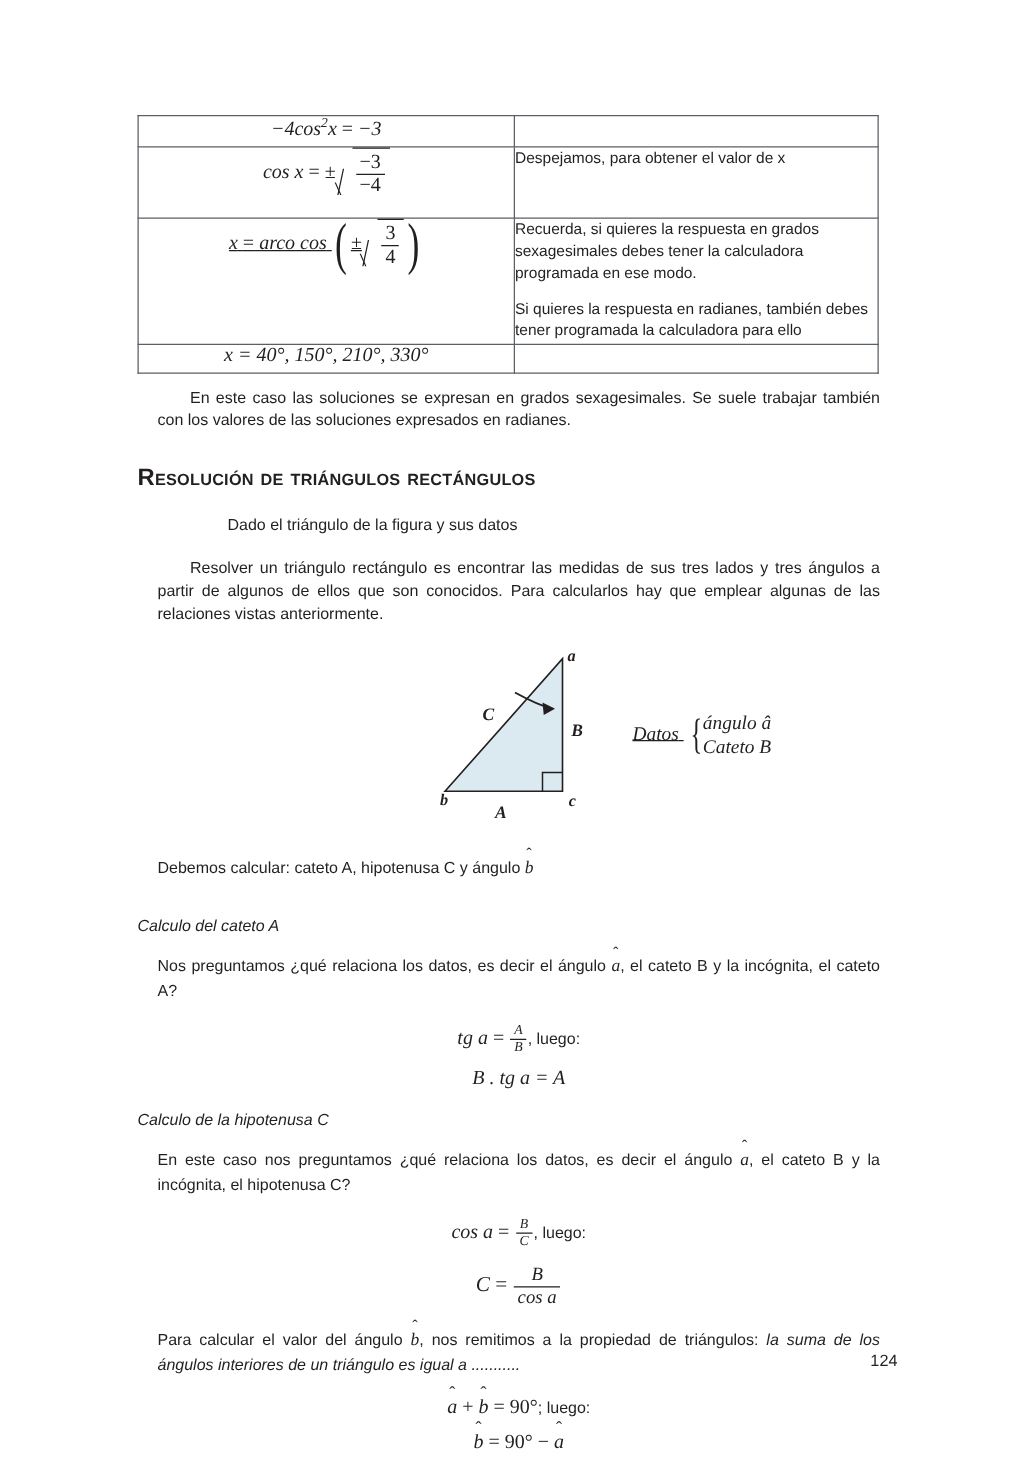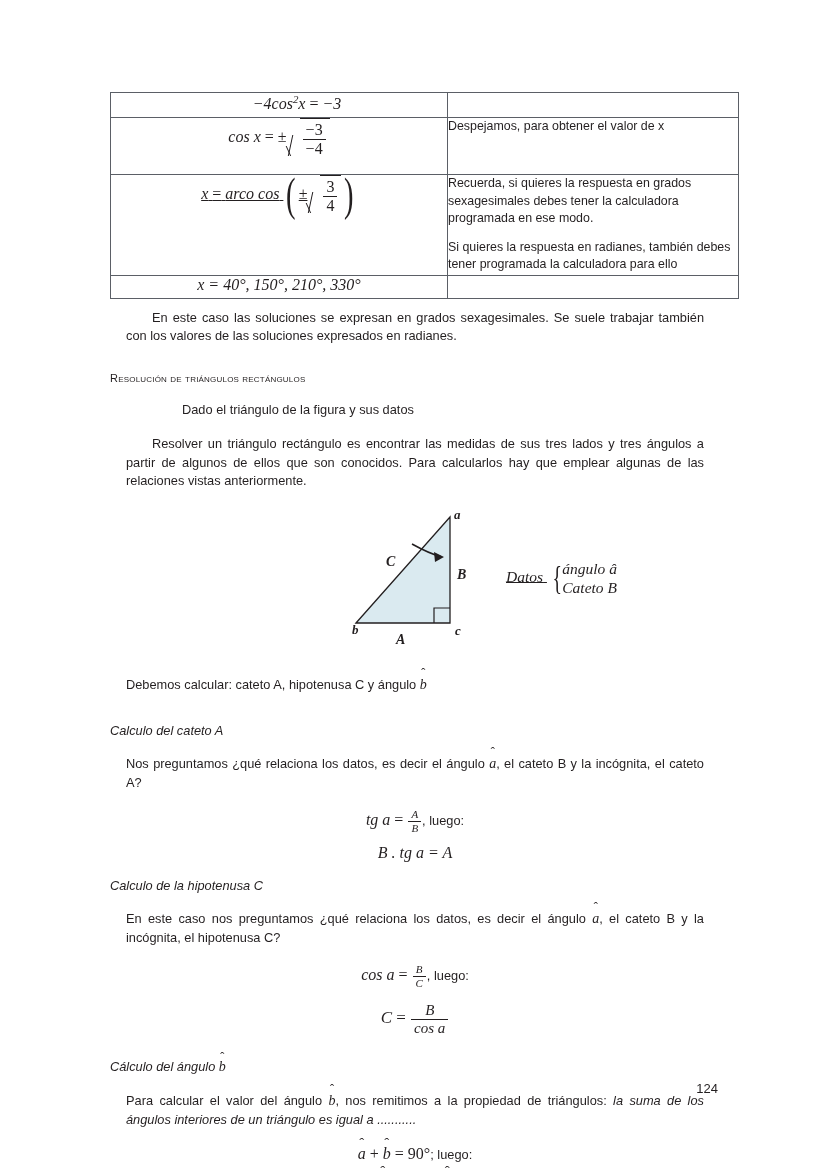--- a/index.html
+++ b/index.html
@@ -48,21 +48,21 @@
     padding: 6px 4px;
   }
   td.right-cell {
     width: 290px;
     padding: 7px 9px 8px 9px;
     font-size: 12.4px;
     line-height: 1.42;
   }
   td.right-cell p { margin: 0 0 11px 0; }
   td.right-cell p:last-child { margin-bottom: 0; }
-  .row1 .left-cell { height: 24px; padding-left: 36px; }
+  .row1 .left-cell { height: 24px; }
   .row2 .left-cell { height: 56px; }
   .row3 .left-cell { height: 100px; text-decoration: underline; }
   .row4 .left-cell { height: 22px; }
 
   
   .math {
     font-family: "Liberation Serif", serif;
     font-style: italic;
     font-size: 16px;
     color: #231f20;
@@ -130,22 +130,22 @@
   p.body {
     font-size: 12.8px;
     line-height: 1.44;
     margin: 16px;
     text-align: justify;
     color: #231f20;
   }
   .indent { text-indent: 26px; }
 
   h2.section {
-    font-size: 11px;
-    font-weight: normal;
+    font-size: 19px;
+    font-weight: bold;
     font-variant: small-caps;
     letter-spacing: 0.2px;
     margin: 26px 0 17px 0;
     color: #231f20;
   }
 
   h3.sub {
     font-size: 12.8px;
     font-style: italic;
     font-weight: normal;
@@ -323,23 +323,20 @@
     </p>
 
     <div class="centered-math" style="margin-top:12px;">
       <span class="math"><span>cos a</span> <span class="up">=</span> <span class="frac" style="font-size:11px"><span class="num" style="font-style:italic">B</span><span class="den" style="font-style:italic">C</span></span><span class="up" style="font-family:'Liberation Sans',sans-serif; font-size:12.8px">, luego:</span></span>
     </div>
 
     <div class="centered-math" style="margin-top:13px;">
       <span class="math" style="font-size:17px"><span>C</span> <span class="up">=</span> <span class="frac" style="font-size:15px"><span class="num" style="font-style:italic">B</span><span class="den" style="font-style:italic">cos a</span></span></span>
     </div>
 
-    <h3 class="sub" style="margin-top:22px;">
-      <span>Cálculo del ángulo </span><span class="math hat" style="font-size:14px"><span class="hatmark">̂</span><span>b</span></span>
-    </h3>
 
     <p class="body">
       <span>Para calcular el valor del ángulo </span><span class="math hat" style="font-size:14px"><span class="hatmark">̂</span><span>b</span></span><span>, nos remitimos a la propiedad de triángulos: </span><em>la suma de los ángulos interiores de un triángulo es igual a ...........</em>
     </p>
 
     <div class="centered-math" style="margin-top:16px;">
       <span class="math" style="font-size:16px"><span class="hat"><span class="hatmark">̂</span><span>a</span></span> <span class="up">+</span> <span class="hat"><span class="hatmark">̂</span><span>b</span></span> <span class="up">=</span> <span class="up">90°</span><span class="up" style="font-family:'Liberation Sans',sans-serif; font-size:12.8px">; luego:</span></span>
     </div>
 
     <div class="centered-math" style="margin-top:10px;">

